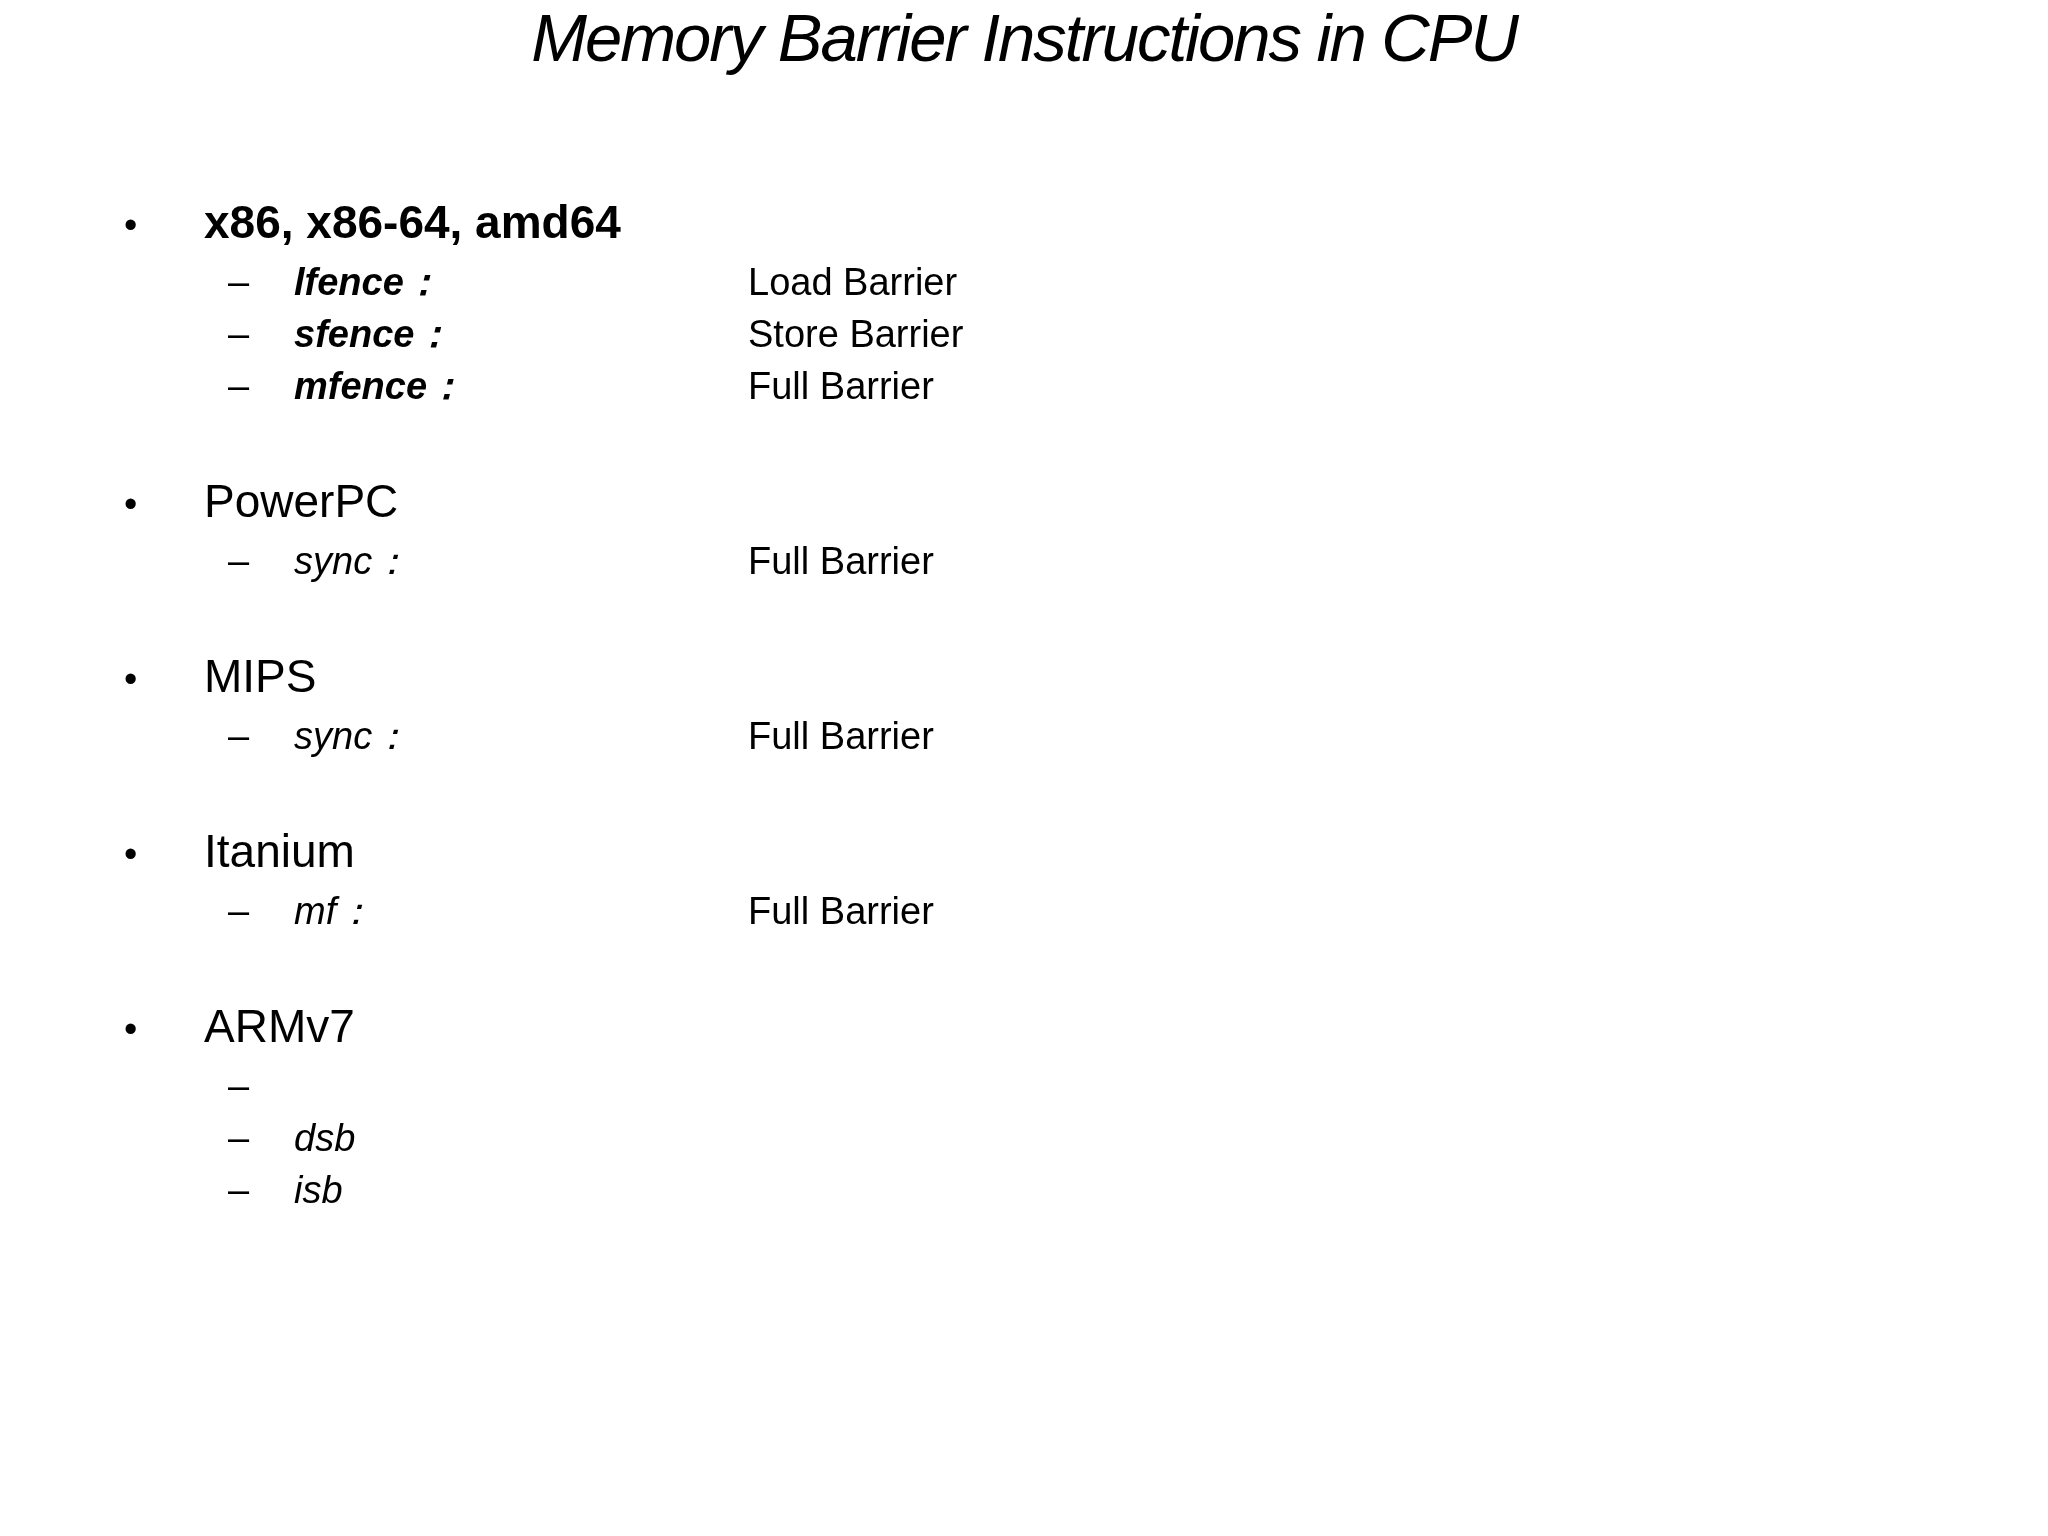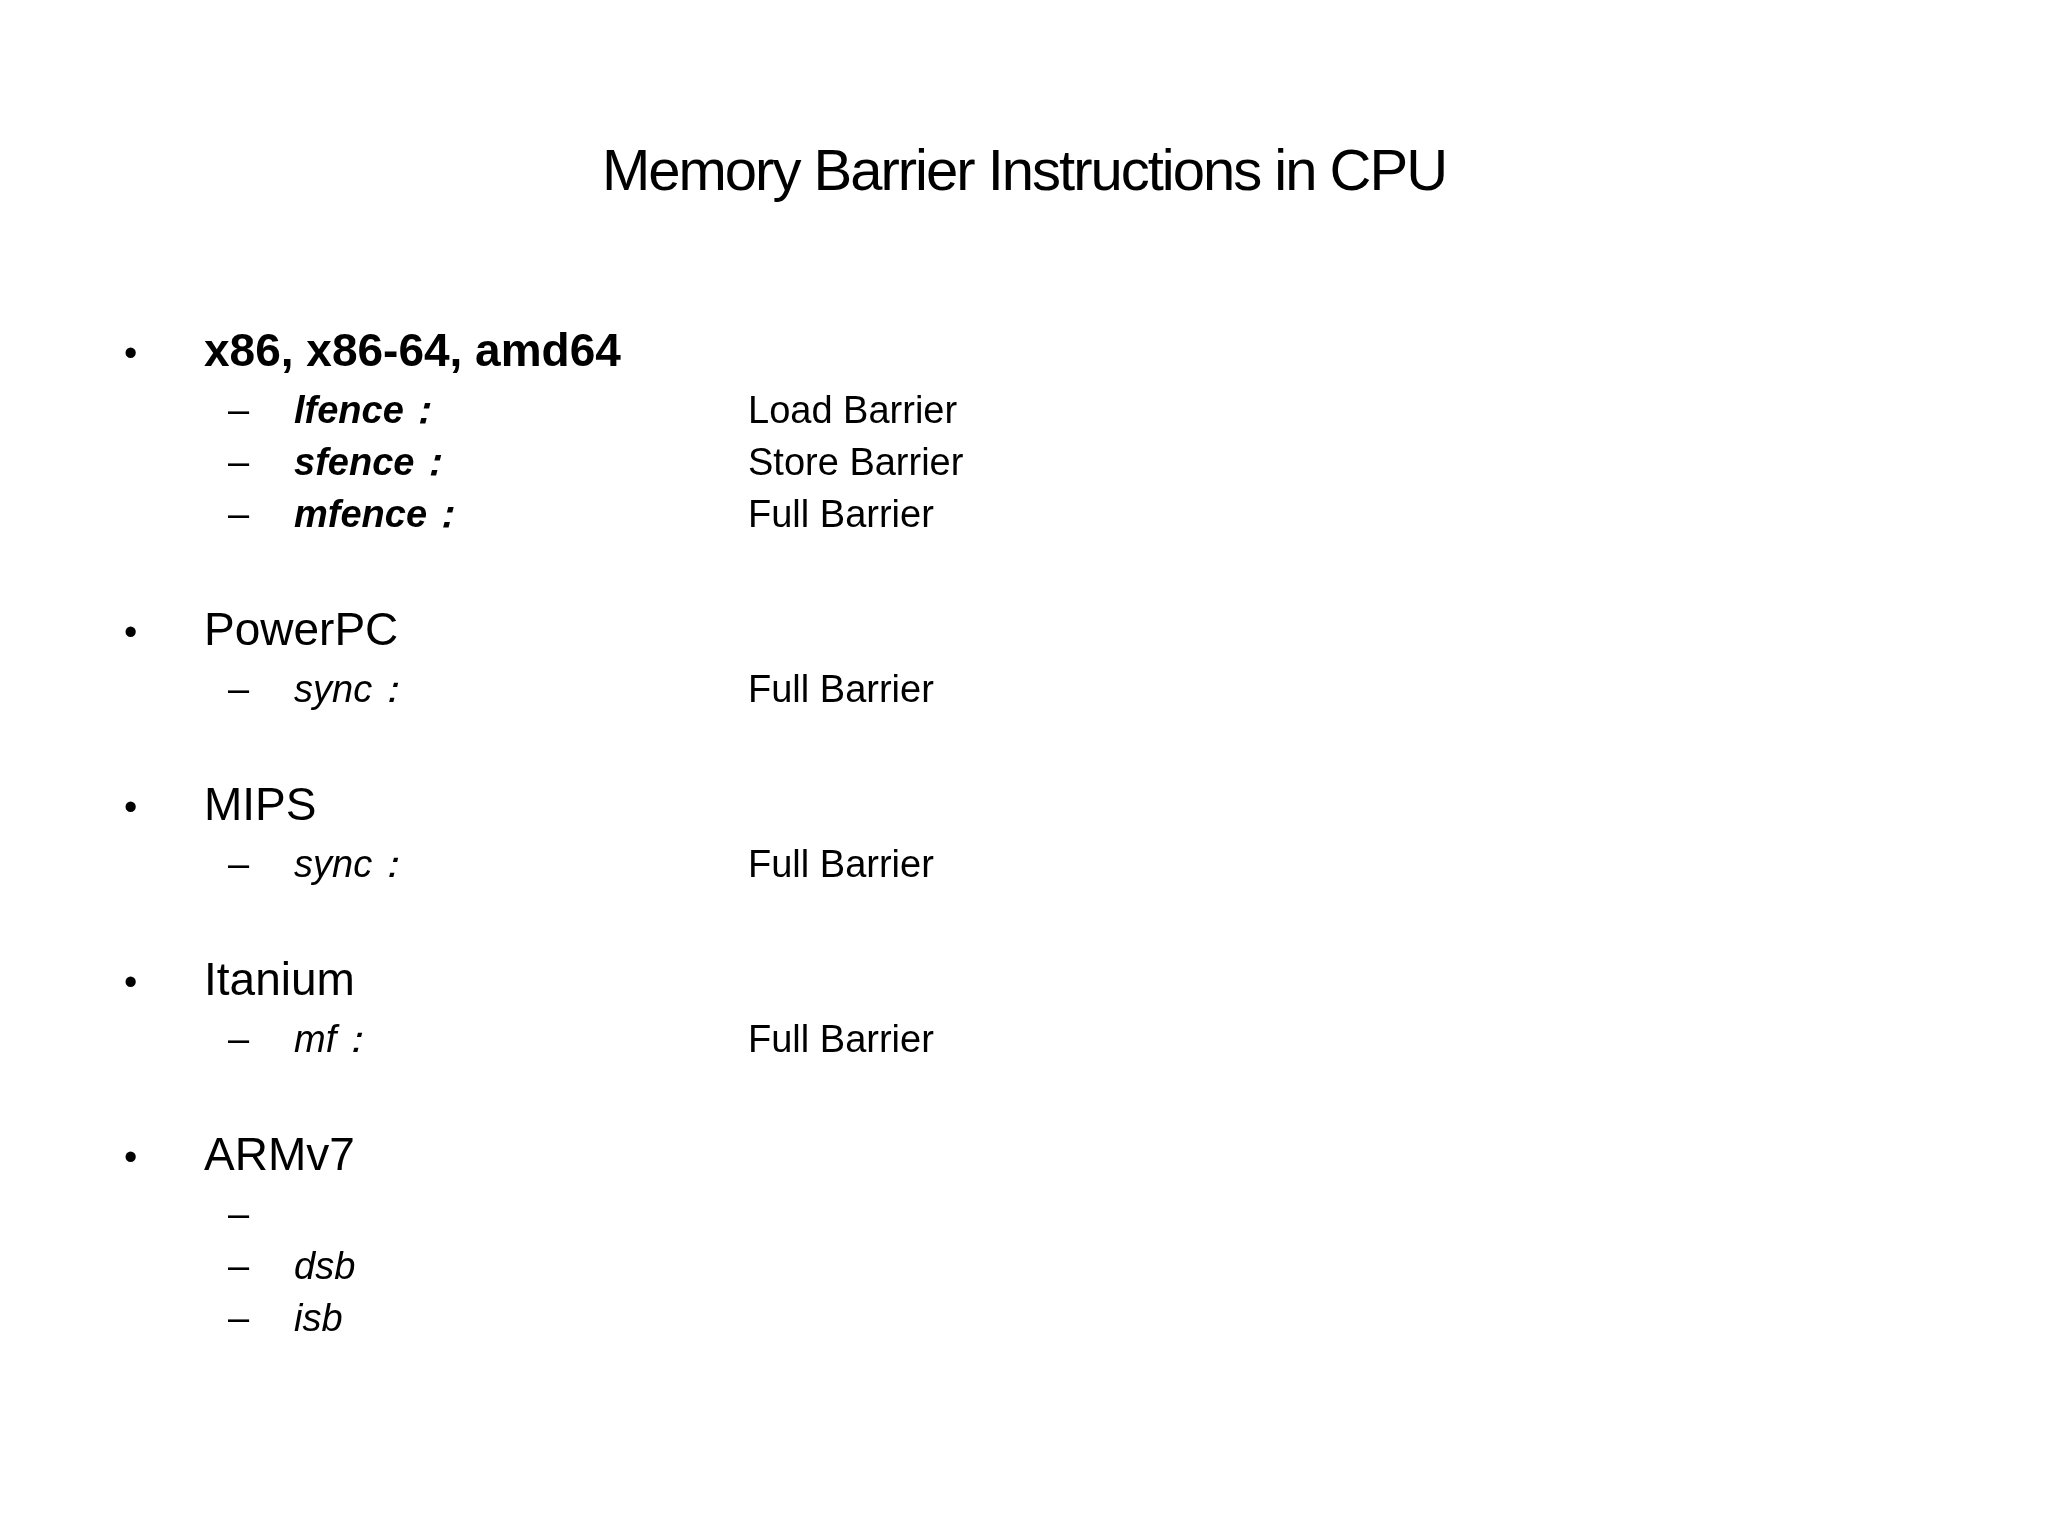--- a/index.html
+++ b/index.html
@@ -12,27 +12,27 @@
     overflow: hidden;
     font-family: "Liberation Sans", sans-serif;
   }
   .slide {
     position: relative;
     width: 2048px;
     height: 1536px;
   }
   .title {
     margin: 0;
-    padding-top: 138px;
-    font-size: 58px;
+    font-size: 67px;
     font-weight: 400;
     line-height: 1.12;
     text-align: center;
     letter-spacing: -2px;
     white-space: nowrap;
+    font-style: italic;
   }
   .content {
     margin-top: 116px;
     margin-left: 118px;
   }
   .section {
     margin-bottom: 58px;
   }
   .main-row {
     display: flex;

